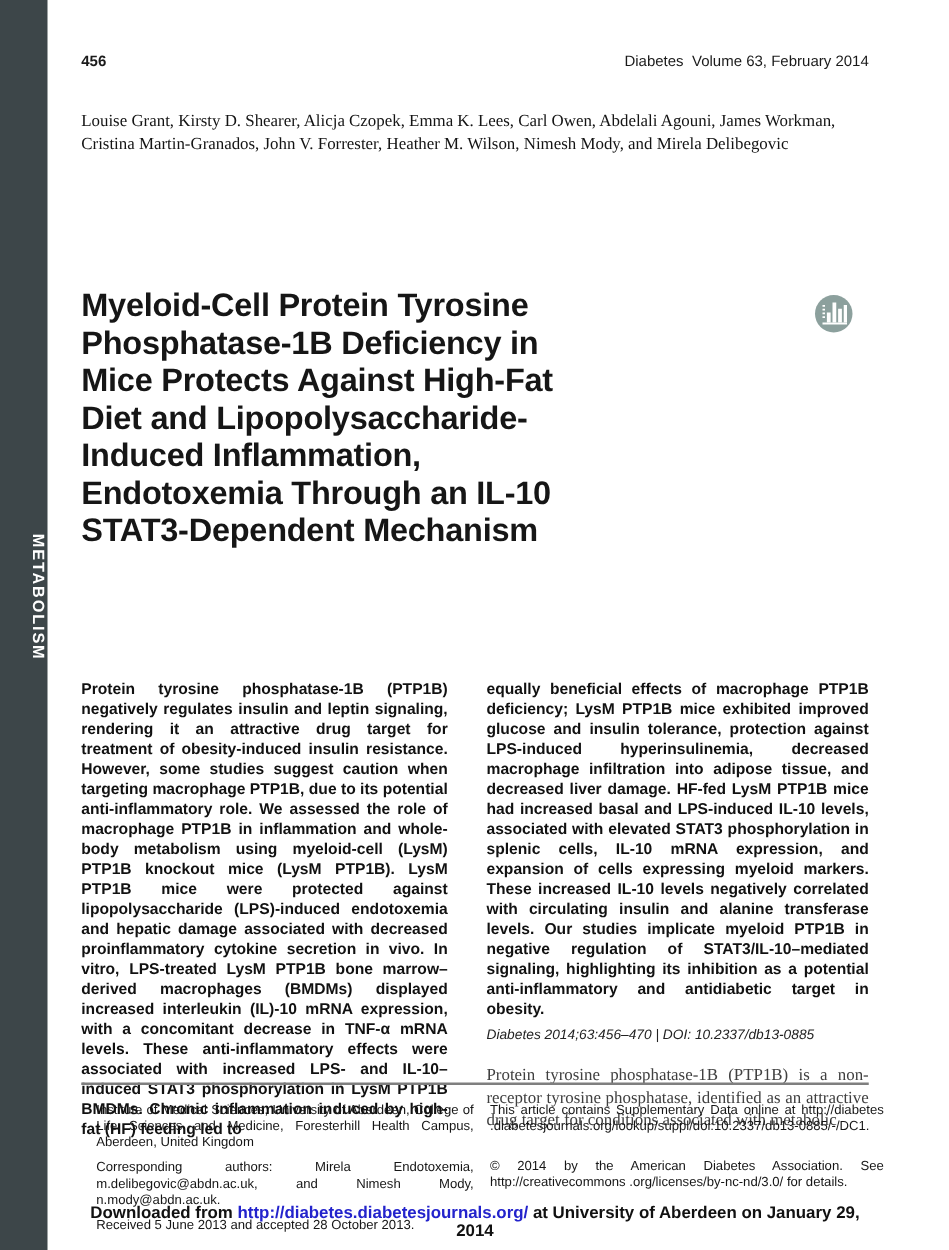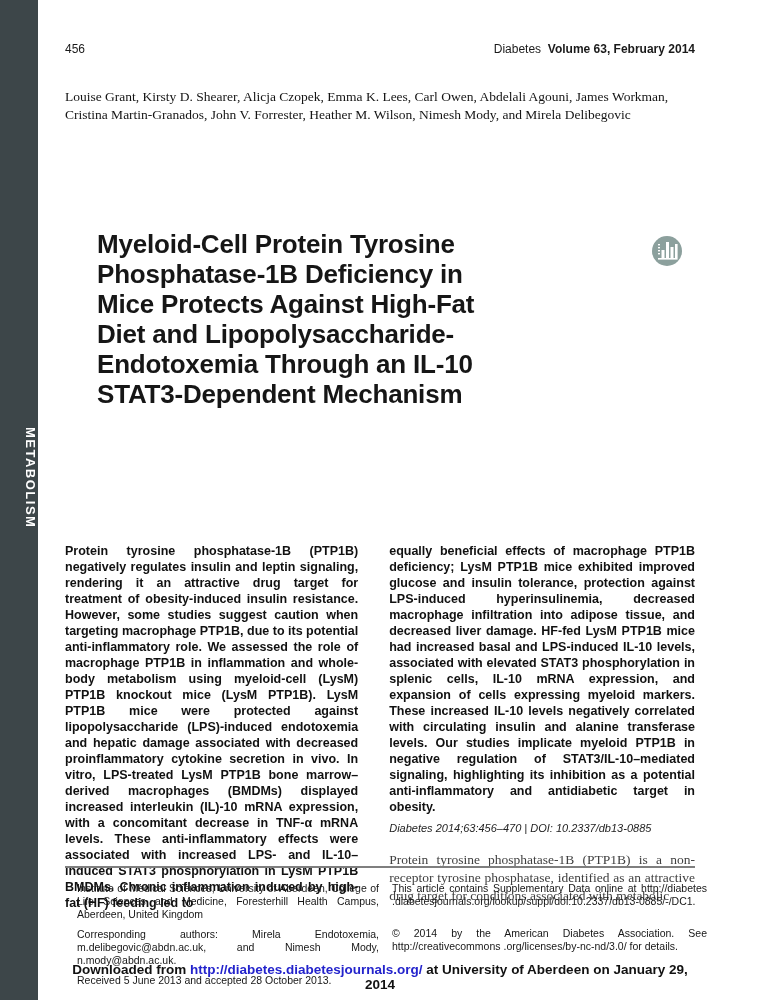--- a/index.html
+++ b/index.html
@@ -14,32 +14,32 @@
     position:absolute;top:427px;left:0;width:38px;display:flex;justify-content:center;
     writing-mode:vertical-rl;
     font-weight:bold;font-size:13px;letter-spacing:1.5px;color:#ffffff;
     font-family:"Liberation Sans",sans-serif;
   }
   .header{
     position:absolute;left:65px;top:42px;width:630px;
     display:flex;justify-content:space-between;align-items:baseline;
     font-size:12px;
   }
-  .page-number{font-weight:normal;text-align:right;}
+  .page-number{font-weight:bold;text-align:right;}
   .journal-name{font-weight:normal;}
-  .journal-issue{font-weight:bold;}
+  .journal-issue{font-weight:normal;}
   .authors{
     position:absolute;left:65px;top:88px;width:640px;
     font-family:"Liberation Serif",serif;font-size:13.5px;line-height:18px;color:#141414;
   }
   .title{
     position:absolute;left:65px;top:229px;width:500px;
     font-weight:bold;font-size:26px;line-height:30px;letter-spacing:-0.2px;color:#161616;
   }
-  .title div{white-space:nowrap;margin-left:32px;}
+  .title div{white-space:nowrap;}
   .badge{
     position:absolute;left:651px;top:235px;width:32px;height:32px;
   }
   .abstract{
     position:absolute;left:65px;top:543px;width:630px;
     display:flex;gap:31px;
   }
   .abs-col-left{width:302px;}
   .abs-col-right{width:315px;}
   .abs-text{
@@ -88,20 +88,21 @@
 <div class="authors">
   <div>Louise Grant, Kirsty D. Shearer, Alicja Czopek, Emma K. Lees, Carl Owen, Abdelali Agouni, James Workman,</div>
   <div>Cristina Martin-Granados, John V. Forrester, Heather M. Wilson, Nimesh Mody, and Mirela Delibegovic</div>
 </div>
 
 <h1 class="title" style="margin:0;">
   <div>Myeloid-Cell Protein Tyrosine</div>
   <div>Phosphatase-1B Deficiency in</div>
   <div>Mice Protects Against High-Fat</div>
   <div>Diet and Lipopolysaccharide-</div>
+  <div>Induced Inflammation,</div>
   <div>Endotoxemia Through an IL-10</div>
   <div>STAT3-Dependent Mechanism</div>
 </h1>
 
 <div class="badge">
   <svg width="32" height="32" viewBox="0 0 32 32">
     <circle cx="16" cy="16" r="15" fill="#8ca09d"></circle>
     <rect x="7" y="9" width="2" height="1.4" fill="#fff"></rect>
     <rect x="7" y="12" width="2" height="1.4" fill="#fff"></rect>
     <rect x="7" y="15" width="2" height="1.4" fill="#fff"></rect>

